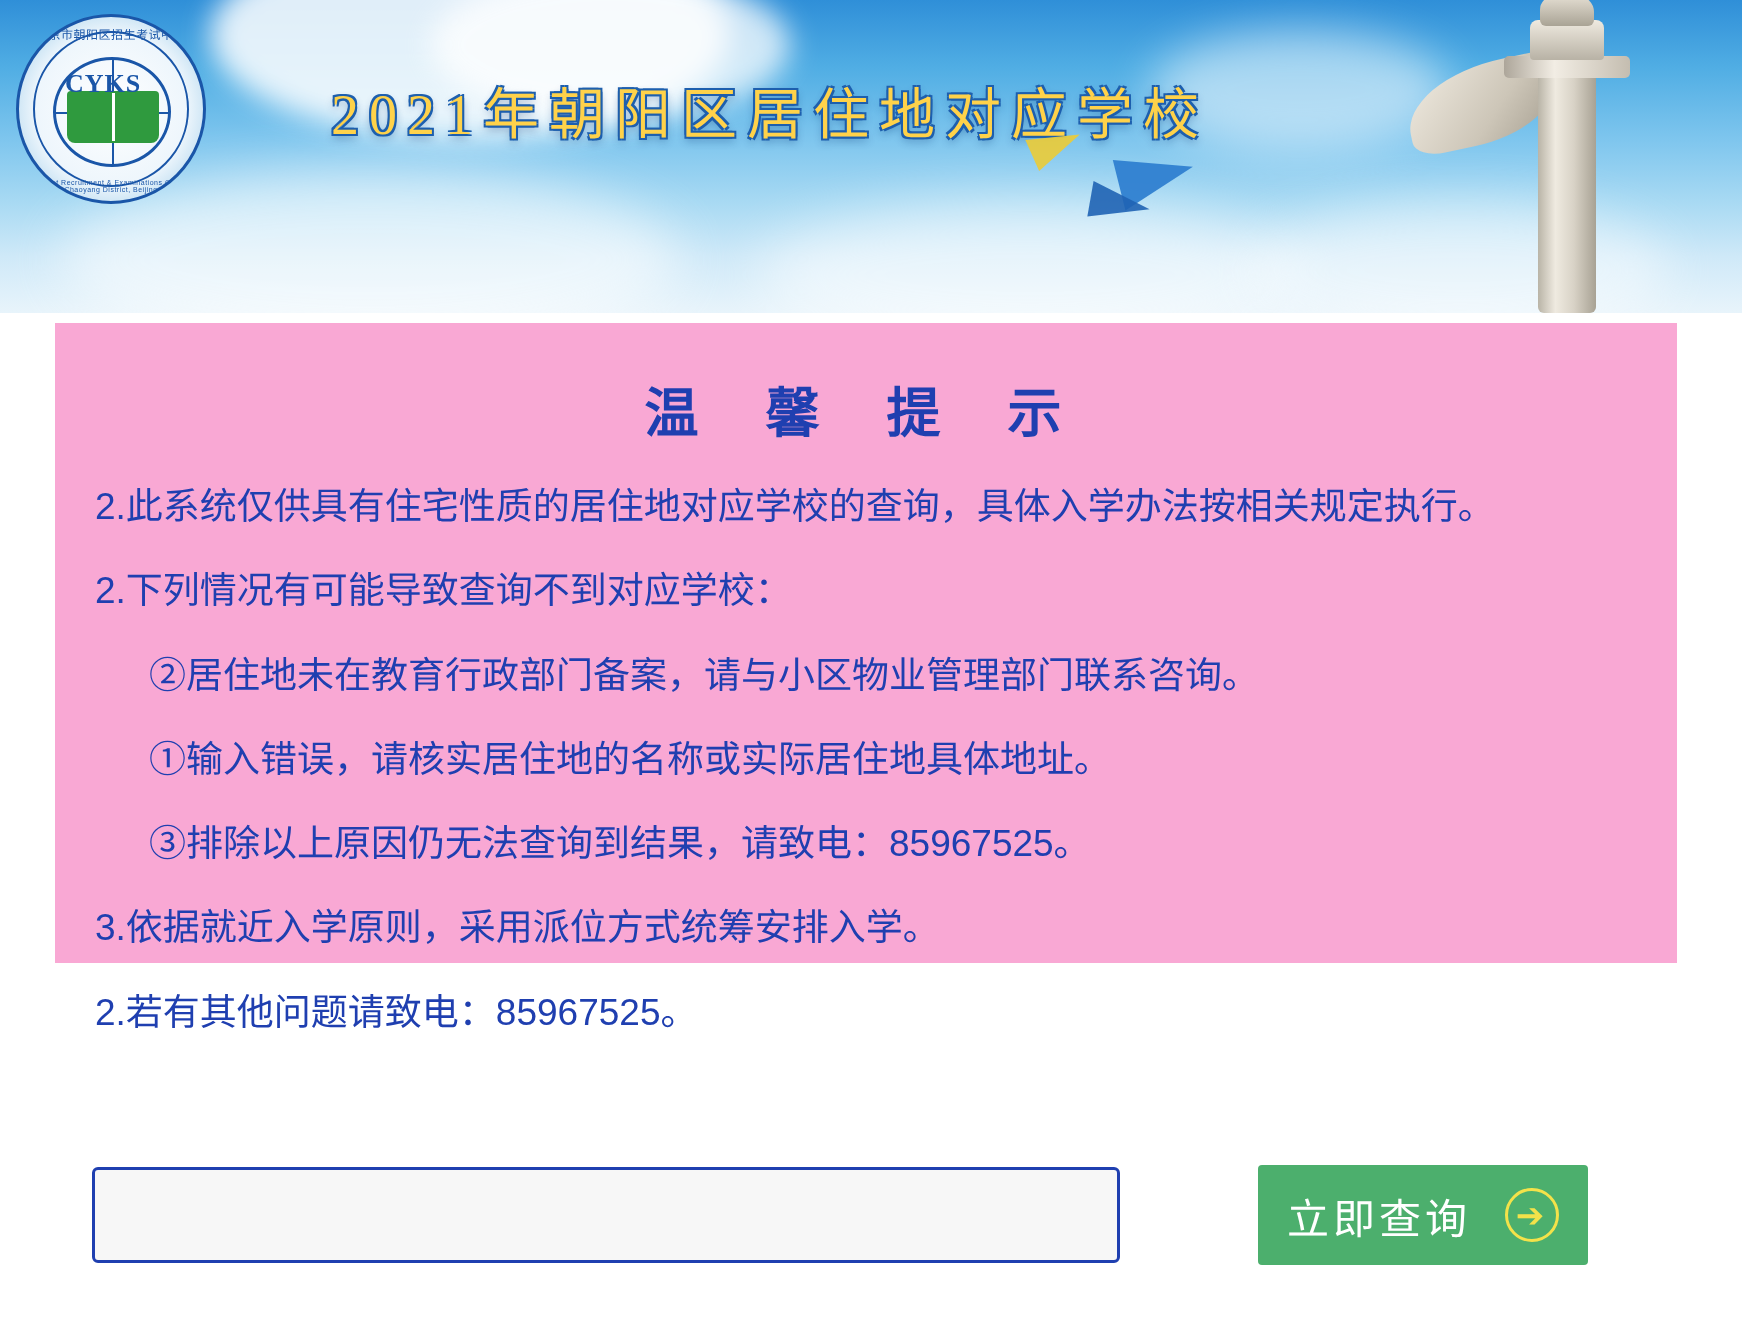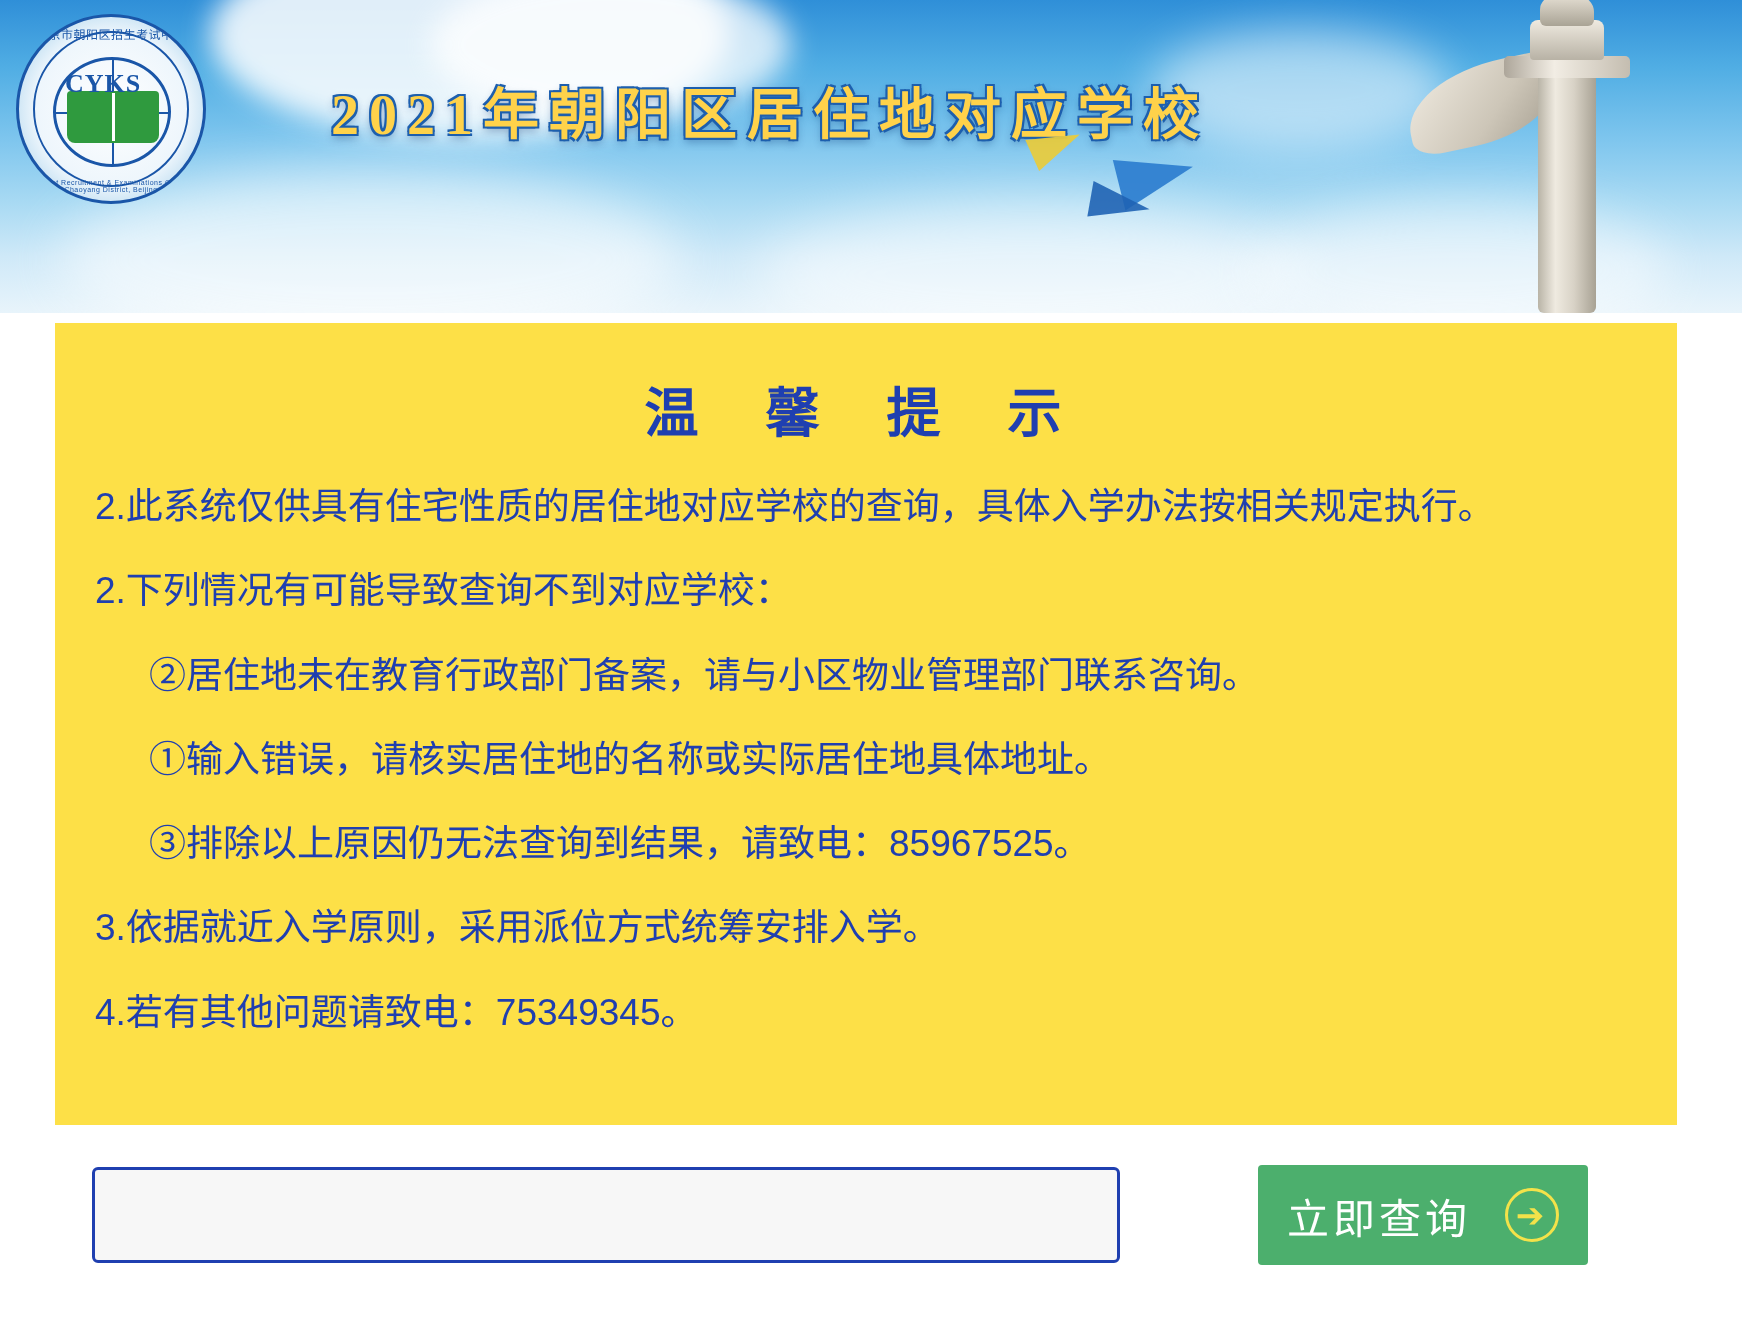--- a/index.html
+++ b/index.html
@@ -116,21 +116,21 @@
   .banner-title {
     position: absolute;
     left: 230px;
     top: 78px;
     width: 1080px;
     text-align: center;
     font-family: "Liberation Serif", "DejaVu Serif", serif;
   }
   .banner-title .line {
     font-size: 56px;
-    font-weight: bold;
+    font-weight: normal;
     color: #ffd24a;
     letter-spacing: 10px;
     line-height: 1.34;
     text-shadow:
       -2px -2px 0 #1d5fae,
        2px -2px 0 #1d5fae,
       -2px  2px 0 #1d5fae,
        2px  2px 0 #1d5fae,
        0 4px 8px rgba(16,60,120,.45);
   }
@@ -216,22 +216,22 @@
     left: 0; top: 313px;
     width: 1742px;
     height: 1011px;
     background: #ffffff;
   }
   .notice {
     position: absolute;
     left: 55px;
     top: 10px;
     width: 1622px;
-    height: 802px;
-    background: #fde047;
+    height: 640px;
+    background: #f9a8d4;
     box-sizing: border-box;
     padding: 24px 40px 0 40px;
   }
   .notice h1 {
     margin: 22px 0 36px 0;
     text-align: center;
     font-size: 54px;
     font-weight: bold;
     color: #1f3fb0;
     letter-spacing: 26px;
@@ -346,21 +346,21 @@
 <div class="content">
 
   <div class="notice">
     <h1>温 馨 提 示</h1>
     <p>2.此系统仅供具有住宅性质的居住地对应学校的查询，具体入学办法按相关规定执行。</p>
     <p>2.下列情况有可能导致查询不到对应学校：</p>
     <p class="indent">②居住地未在教育行政部门备案，请与小区物业管理部门联系咨询。</p>
     <p class="indent">①输入错误，请核实居住地的名称或实际居住地具体地址。</p>
     <p class="indent">③排除以上原因仍无法查询到结果，请致电：85967525。</p>
     <p>3.依据就近入学原则，采用派位方式统筹安排入学。</p>
-    <p>4.若有其他问题请致电：75349345。</p>
+    <p>2.若有其他问题请致电：85967525。</p>
   </div>
 
   <div class="search-row">
     <input class="search-input" type="text" placeholder="" style="">
     <button class="search-btn">
       <span>立即查询</span>
       <span class="arrow-circle">➔</span>
     </button>
   </div>
 

